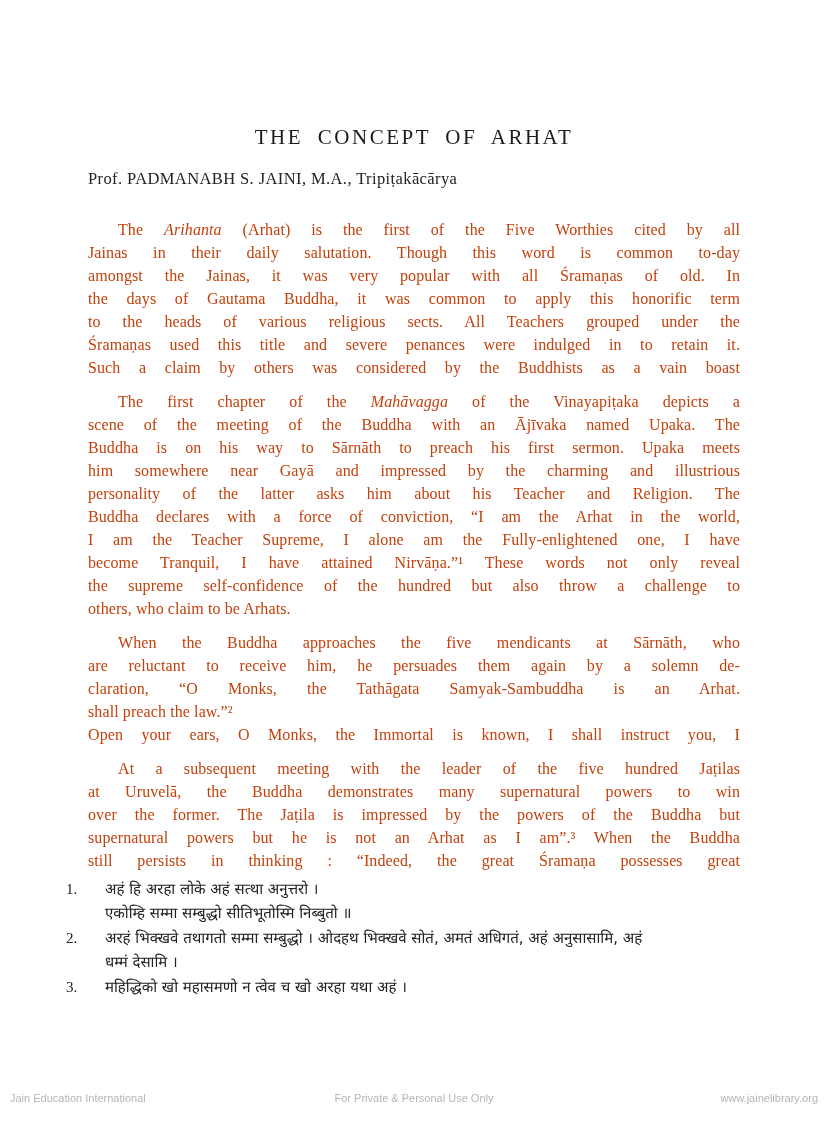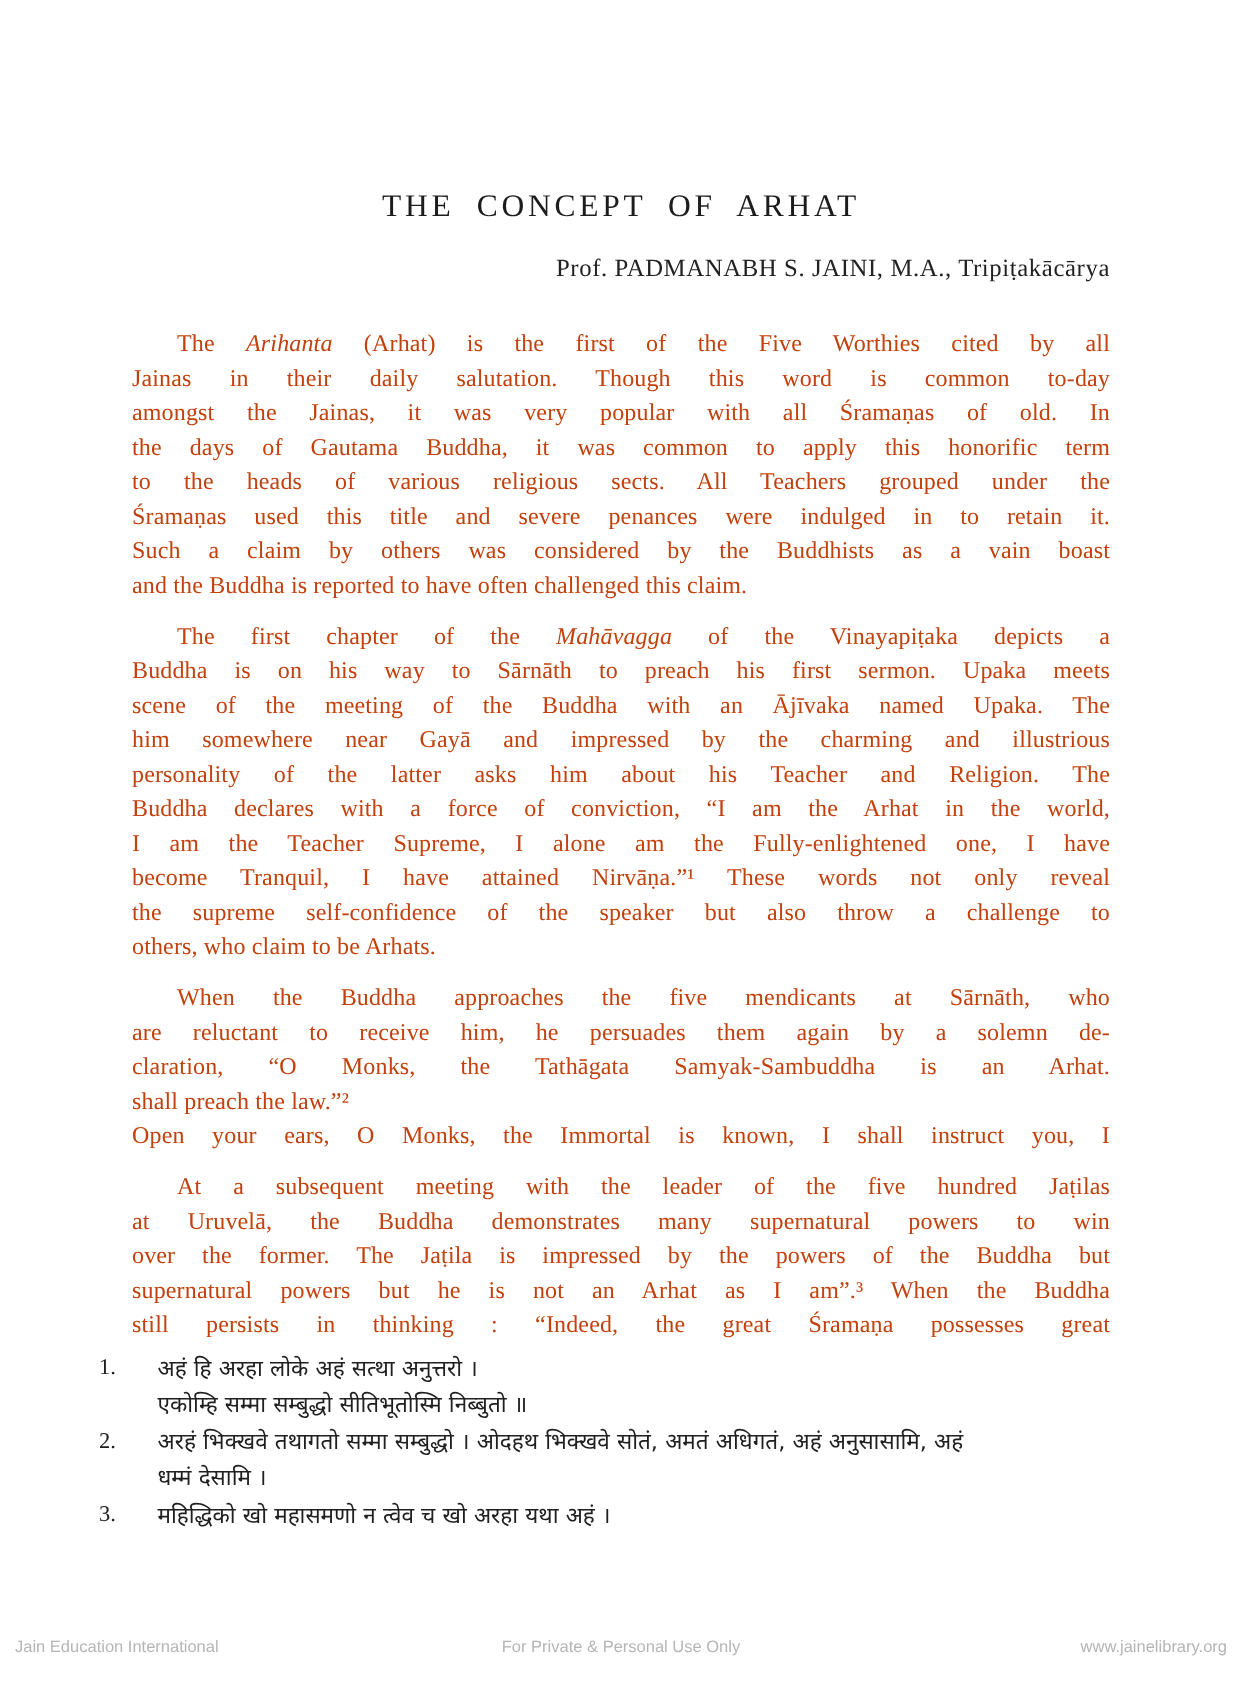--- a/index.html
+++ b/index.html
@@ -27,21 +27,21 @@
     font-weight: normal;
     text-align: center;
     letter-spacing: 2.5px;
     word-spacing: 7px;
     color: #1c1c1c;
   }
   .byline {
     margin-top: 18px;
     font-size: 16.5px;
     line-height: 22px;
-    text-align: right;
+    text-align: left;
     letter-spacing: 0.4px;
     color: #222222;
   }
   #paragraphs { margin-top: 28px; }
   .para { margin-top: 11px; color: #c2410c; }
   .para:first-child { margin-top: 0; }
   .line {
     font-size: 16px;
     line-height: 23px;
     text-align: justify;
@@ -89,32 +89,31 @@
     <div class="byline">Prof. PADMANABH S. JAINI, M.A., Tripiṭakācārya</div>
     <div id="paragraphs">
         <div class="para">
           <div class="line ind"><span>The </span><span class="it">Arihanta</span><span> (Arhat) is the first of the Five Worthies cited by all</span></div>
           <div class="line"><span>Jainas in their daily salutation. Though this word is common to-day</span></div>
           <div class="line"><span>amongst the Jainas, it was very popular with all Śramaṇas of old. In</span></div>
           <div class="line"><span>the days of Gautama Buddha, it was common to apply this honorific term</span></div>
           <div class="line"><span>to the heads of various religious sects. All Teachers grouped under the</span></div>
           <div class="line"><span>Śramaṇas used this title and severe penances were indulged in to retain it.</span></div>
           <div class="line"><span>Such a claim by others was considered by the Buddhists as a vain boast</span></div>
-          <div class="line last"><span>and the Buddha is reported to have often challenged this claim.</span></div>
         </div>
         <div class="para">
           <div class="line ind"><span>The first chapter of the </span><span class="it">Mahāvagga</span><span> of the Vinayapiṭaka depicts a</span></div>
+          <div class="line"><span>scene of the meeting of the Buddha with an Ājīvaka named Upaka. The</span></div>
           <div class="line"><span>Buddha is on his way to Sārnāth to preach his first sermon. Upaka meets</span></div>
-          <div class="line"><span>scene of the meeting of the Buddha with an Ājīvaka named Upaka. The</span></div>
           <div class="line"><span>him somewhere near Gayā and impressed by the charming and illustrious</span></div>
           <div class="line"><span>personality of the latter asks him about his Teacher and Religion. The</span></div>
           <div class="line"><span>Buddha declares with a force of conviction, “I am the Arhat in the world,</span></div>
           <div class="line"><span>I am the Teacher Supreme, I alone am the Fully-enlightened one, I have</span></div>
           <div class="line"><span>become Tranquil, I have attained Nirvāṇa.”¹ These words not only reveal</span></div>
-          <div class="line"><span>the supreme self-confidence of the speaker but also throw a challenge to</span></div>
+          <div class="line"><span>the supreme self-confidence of the hundred but also throw a challenge to</span></div>
           <div class="line last"><span>others, who claim to be Arhats.</span></div>
         </div>
         <div class="para">
           <div class="line ind"><span>When the Buddha approaches the five mendicants at Sārnāth, who</span></div>
           <div class="line"><span>are reluctant to receive him, he persuades them again by a solemn de-</span></div>
           <div class="line"><span>claration, “O Monks, the Tathāgata Samyak-Sambuddha is an Arhat.</span></div>
           <div class="line last"><span>shall preach the law.”²</span></div>
           <div class="line"><span>Open your ears, O Monks, the Immortal is known, I shall instruct you, I</span></div>
         </div>
         <div class="para">

